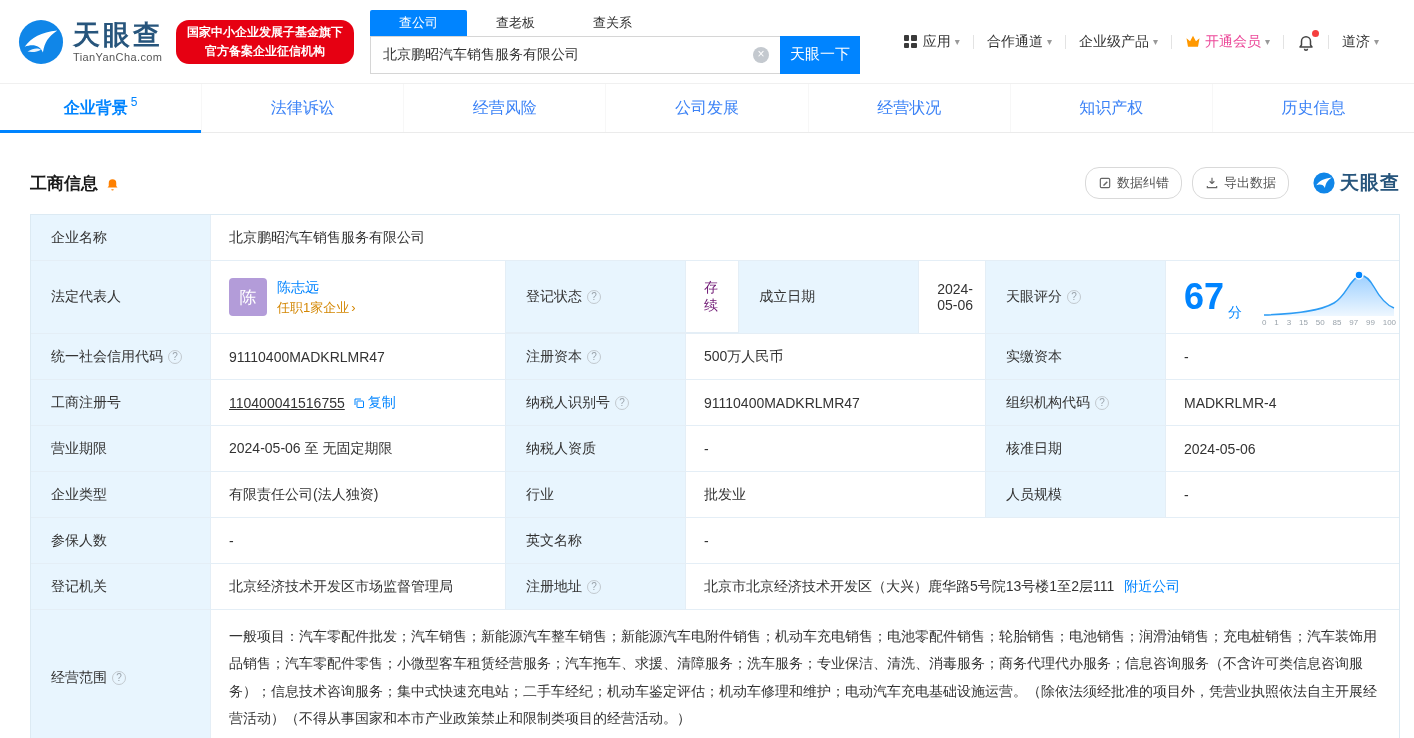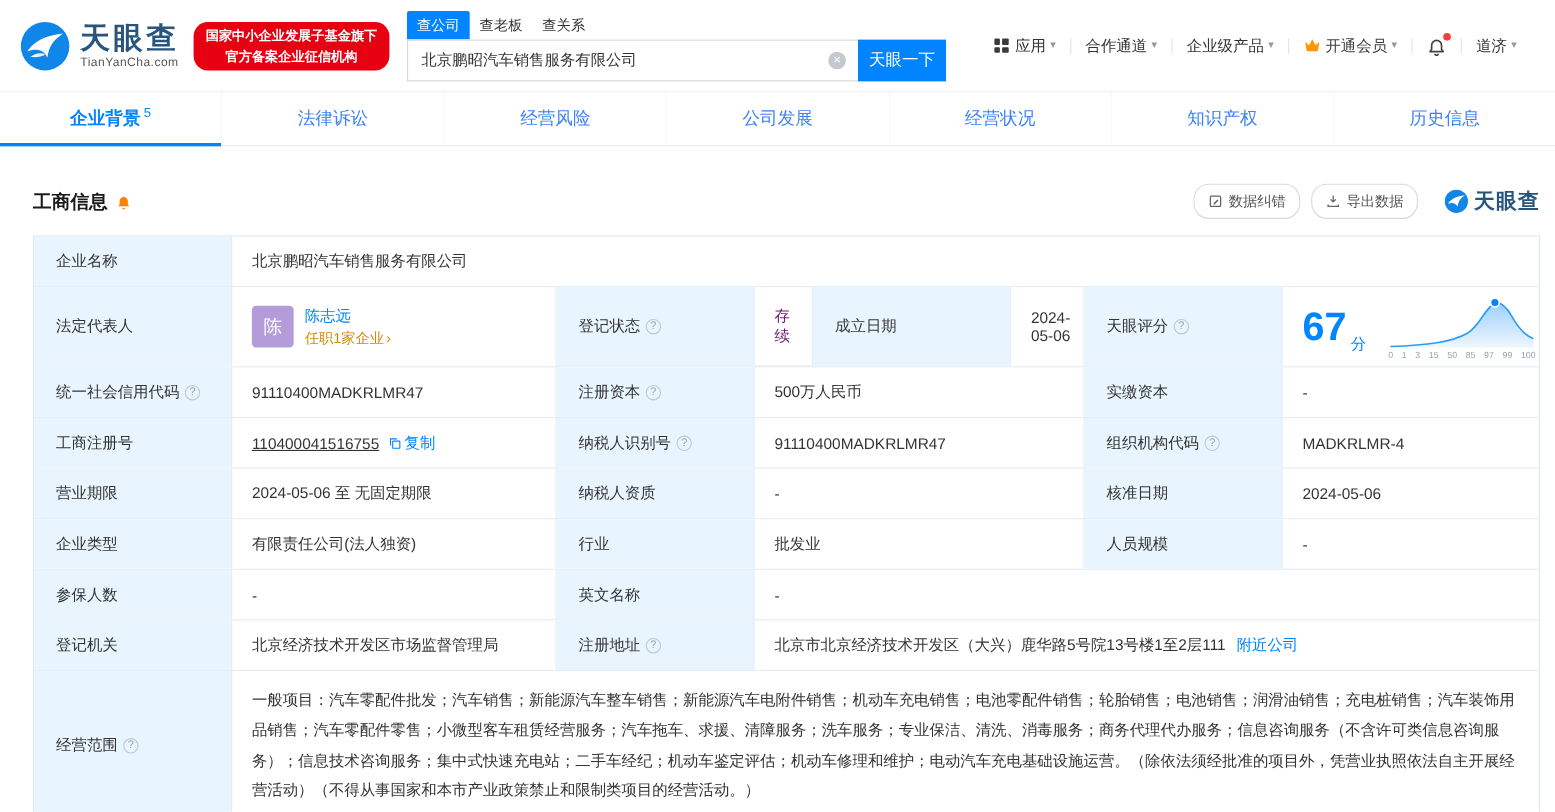--- a/index.html
+++ b/index.html
@@ -8,36 +8,36 @@
 
   
   .topbar{display:flex;align-items:center;height:84px;padding:0 22px 0 18px;border-bottom:1px solid #f0f0f0}
   .brand{display:flex;align-items:center;gap:9px;flex:none;cursor:pointer}
   .brand-txt{display:flex;flex-direction:column;line-height:1.15}
   .brand-cn{font-size:27px;font-weight:bold;color:#27557c;letter-spacing:3px}
   .brand-en{font-size:11px;color:#555;letter-spacing:.4px}
   .gov-badge{background:#e60012;color:#fff;font-size:12px;font-weight:600;line-height:19px;padding:3px 11px;border-radius:13px;margin-left:13px;text-align:center;flex:none}
   .search-wrap{margin-left:16px;flex:none}
   .search-tabs{display:flex;align-items:flex-end;font-size:13px}
-  .stab{padding:4px 9px;cursor:pointer;color:#333}
+  .stab{padding:4px 29px;cursor:pointer;color:#333}
   .stab.active{background:#0084ff;color:#fff;border-radius:2px 2px 0 0}
   .search-bar{display:flex}
   .input-wrap{position:relative}
   .search-input{width:410px;height:38px;border:1px solid #d6d6d6;border-right:none;padding:0 34px 0 12px;font-size:14px;color:#333;outline:none;font-family:inherit}
   .clear-ic{position:absolute;right:11px;top:11px;width:16px;height:16px;border-radius:50%;background:#c4c9cf;color:#fff;font-size:12px;line-height:15px;text-align:center;cursor:pointer}
   .clear-ic::after{content:"×"}
   .search-btn{width:80px;height:38px;background:#0084ff;color:#fff;border:none;font-size:15px;cursor:pointer;font-family:Liberation Sans, sans-serif}
   .top-nav{margin-left:auto;display:flex;align-items:center}
   .nav-item{display:flex;align-items:center;gap:4px;padding:0 13px;cursor:pointer;position:relative;white-space:nowrap}
   .caret{font-size:10px;color:#999}
   .caret::after{content:"▾"}
   .sep{width:1px;height:14px;background:#e3e3e3;flex:none}
   .grid-icon{width:13px;height:13px;display:grid;grid-template-columns:1fr 1fr;grid-template-rows:1fr 1fr;gap:2px;margin-right:2px}
   .grid-icon i{background:#3a3a3a;border-radius:1px}
-  .vip{color:#404040}
+  .vip{color:#ec4899}
   .bell-wrap{position:relative;display:flex}
   .red-dot{position:absolute;top:-3px;right:-4px;width:7px;height:7px;border-radius:50%;background:#f53f3f}
 
   
   .page-tabs{display:flex;height:49px;border-bottom:1px solid #ebebeb}
   .ptab{flex:1;display:flex;align-items:center;justify-content:center;font-size:16px;color:#3b82f6;cursor:pointer;position:relative;border-left:1px solid #f7f7f7}
   .ptab:first-child{border-left:none}
   .ptab.active{color:#0084ff;font-weight:bold}
   .ptab.active::after{content:"";position:absolute;left:0;right:0;bottom:-1px;height:3px;background:#0084ff}
   .ptab-badge{font-size:12px;color:#0084ff;font-weight:normal;margin-left:3px;transform:translateY(-6px)}

